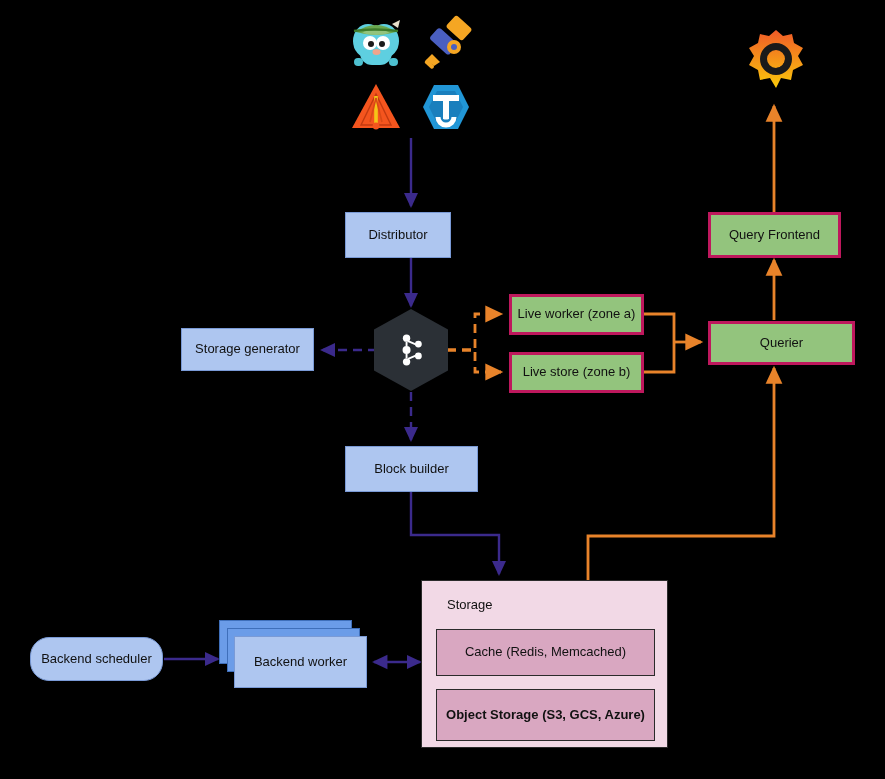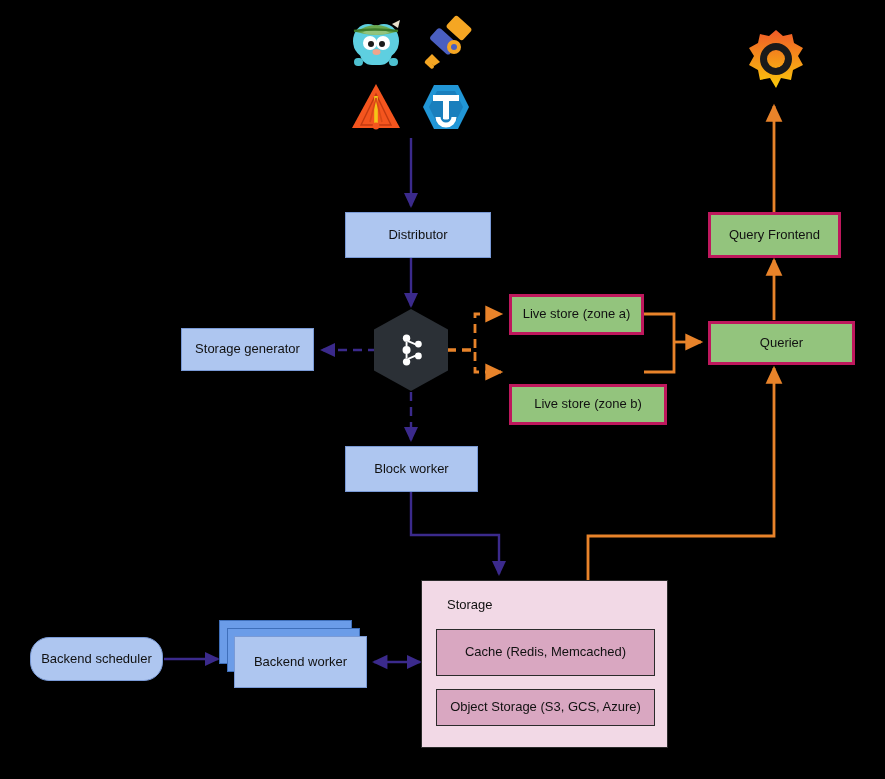--- a/index.html
+++ b/index.html
@@ -183,48 +183,48 @@
           <stop offset="100%" stop-color="#fbca0a"></stop>
         </linearGradient>
       </defs>
       <path d="M31,2 L38,8 L47,6 L49,15 L58,20 L53,28 L58,37 L48,42 L46,52 L36,50 L31,60
                L25,50 L15,52 L13,42 L4,37 L9,28 L4,20 L13,15 L15,6 L24,8 Z" fill="url(#gf)"></path>
       <path d="M31,15 A16,16 0 1 1 15,31 A16,16 0 0 1 31,15 M31,22 A9,9 0 1 0 40,31 A9,9 0 0 0 31,22" fill="#1a1a1a" fill-rule="evenodd"></path>
       <path d="M40,31 A9,9 0 0 1 31,40 L31,46 A15,15 0 0 0 46,31 Z" fill="#1a1a1a"></path>
     </svg>
   </div>
 
-  <div class="node blue-box" style="left:345px; top:212px; width:146px; height:46px;text-align:center;">
+  <div class="node blue-box" style="left:345px; top:212px; width:106px; height:46px;text-align:center;">
     <span>Distributor</span>
   </div>
 
   <div class="kafka-hex" style="left:374px; top:309px;">
     <svg viewBox="0 0 40 46" width="30" height="34">
       <circle cx="14" cy="7" r="5" fill="#ffffff"></circle>
       <circle cx="14" cy="23" r="5.4" fill="#ffffff"></circle>
       <circle cx="14" cy="39" r="5" fill="#ffffff"></circle>
       <circle cx="30" cy="15" r="4.6" fill="#ffffff"></circle>
       <circle cx="30" cy="31" r="4.6" fill="#ffffff"></circle>
       <path d="M16,11 L28,16 M16,35 L28,30 M14,12 L14,18 M14,28 L14,34" stroke="#ffffff" stroke-width="2.6" fill="none"></path>
     </svg>
   </div>
 
   <div class="node blue-box" style="left:181px; top:328px; width:133px; height:43px;">
     <span>Storage generator</span>
   </div>
 
   <div class="node blue-box" style="left:345px; top:446px; width:133px; height:46px;">
-    <span>Block worker</span>
+    <span>Block builder</span>
   </div>
 
   <div class="node green-box" style="left:509px; top:294px; width:135px; height:41px;">
-    <span>Live store (zone a)</span>
-  </div>
-
-  <div class="node green-box" style="left:509px; top:352px; width:158px; height:41px;margin-top:32px;">
+    <span>Live worker (zone a)</span>
+  </div>
+
+  <div class="node green-box" style="left:509px; top:352px; width:135px; height:41px;">
     <span>Live store (zone b)</span>
   </div>
 
   <div class="node green-box" style="left:708px; top:212px; width:133px; height:46px;">
     <span>Query Frontend</span>
   </div>
 
   <div class="node green-box" style="left:708px; top:321px; width:147px; height:44px;">
     <span>Querier</span>
   </div>
@@ -237,18 +237,18 @@
   <div class="stack-layer" style="left:227px; top:628px; width:133px; height:44px;"></div>
   <div class="node blue-box" style="left:234px; top:636px; width:133px; height:52px;">
     <span>Backend worker</span>
   </div>
 
   <div class="storage-panel" style="left:421px; top:580px; width:247px; height:168px;">
     <div class="storage-title" style="left:13px; top:16px;margin-left:12px;">Storage</div>
     <div class="node pink-inner" style="left:14px; top:48px; width:219px; height:47px;">
       <span>Cache (Redis, Memcached)</span>
     </div>
-    <div class="node pink-inner" style="left:14px; top:108px; width:219px; height:37px;">
+    <div class="node pink-inner" style="left:14px; top:108px; width:219px; height:52px;font-weight:bold;">
       <span>Object Storage (S3, GCS, Azure)</span>
     </div>
   </div>
 
 </div>
 
 </body></html>

